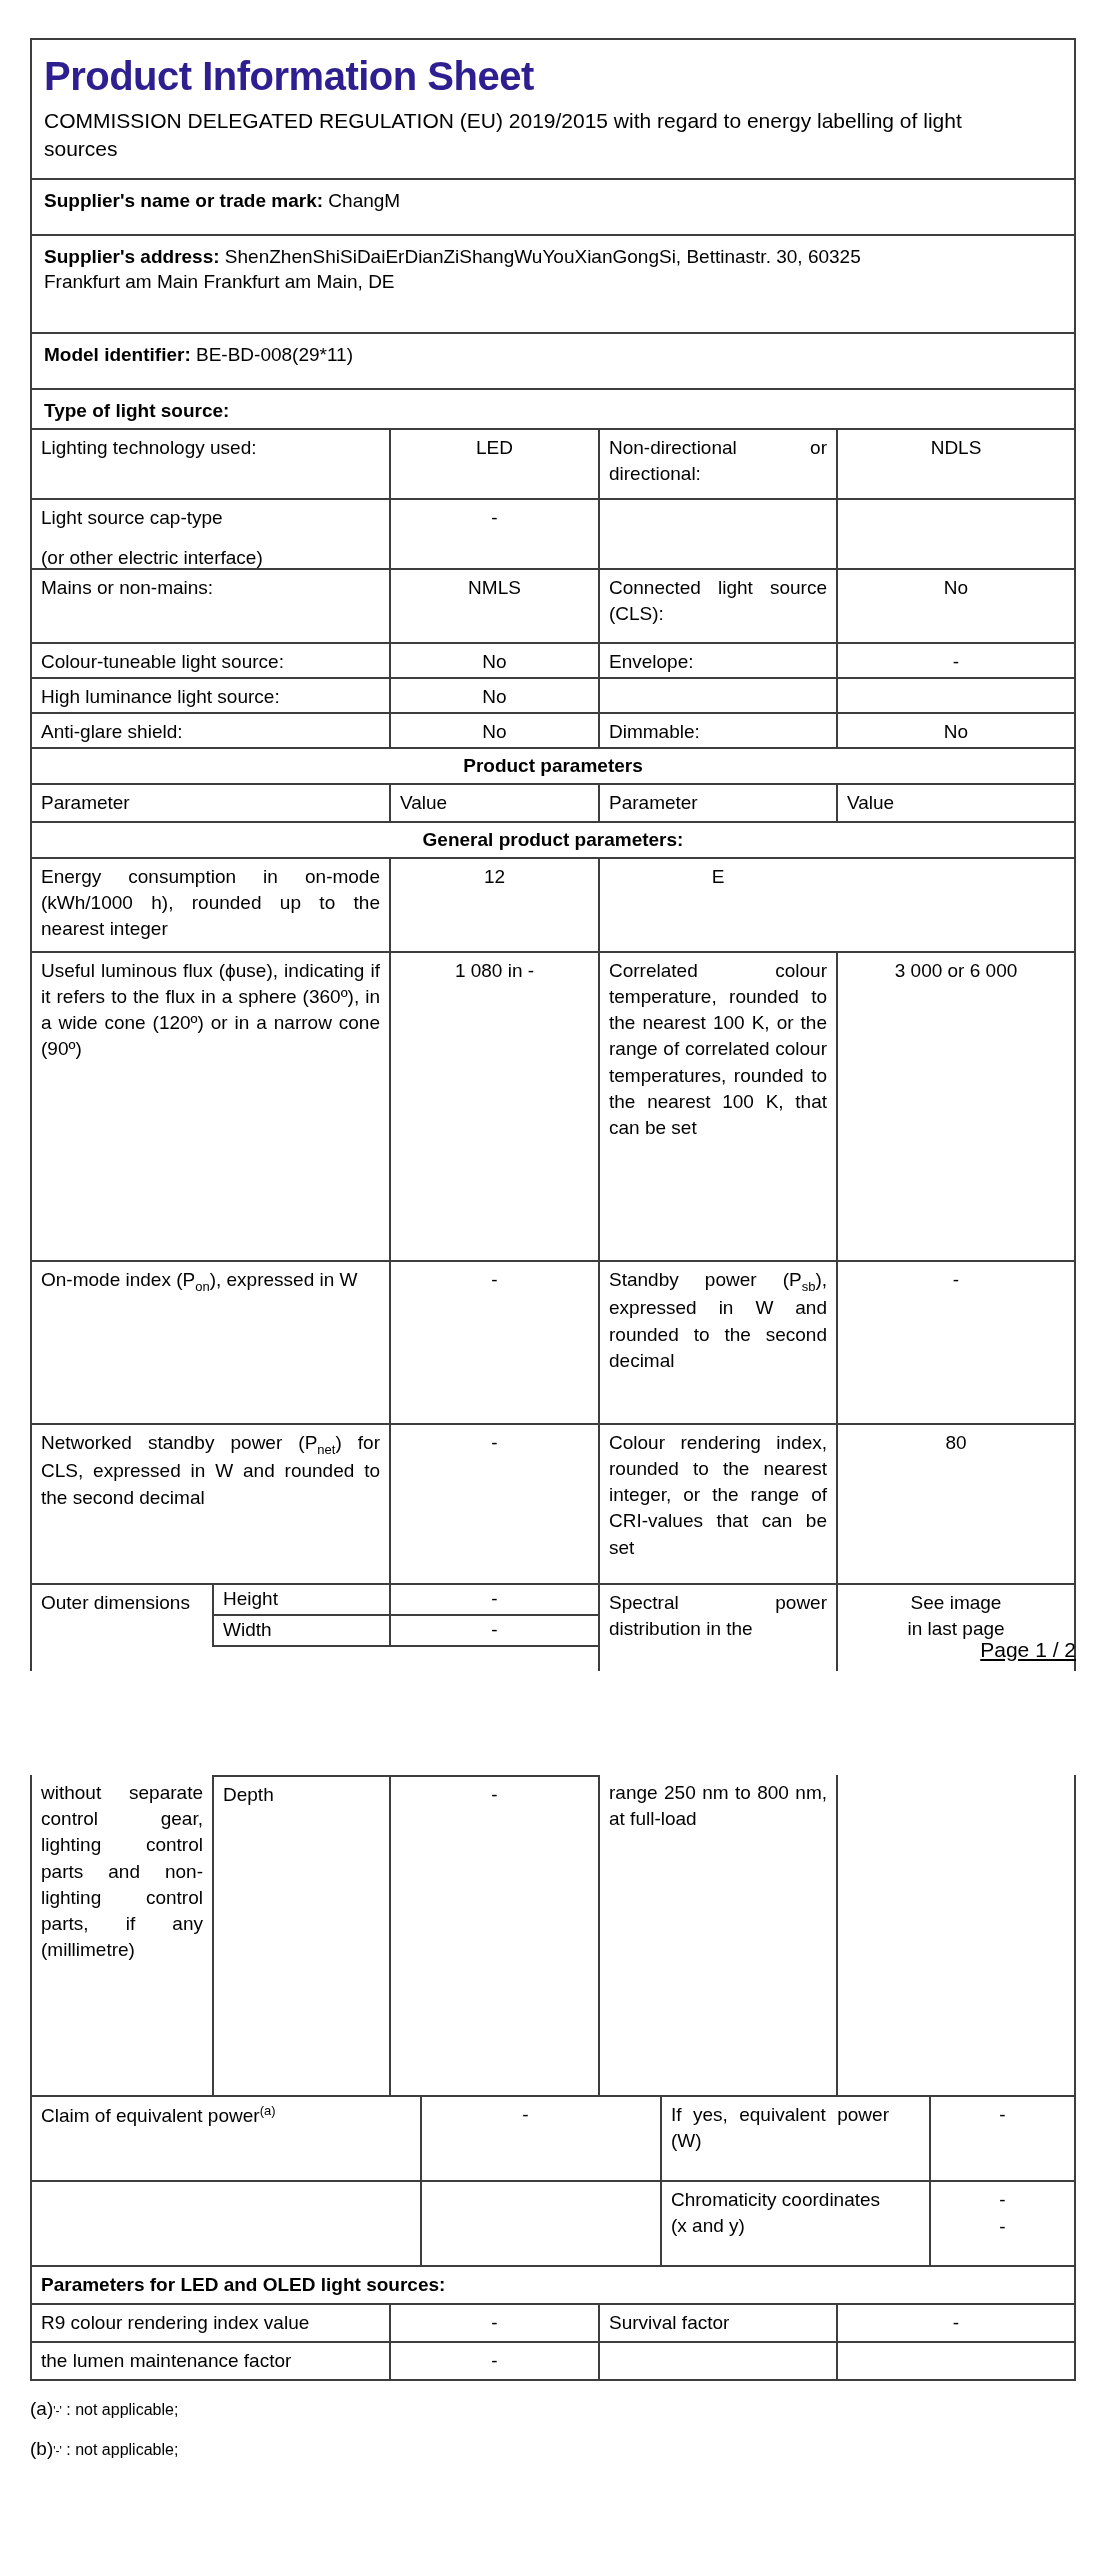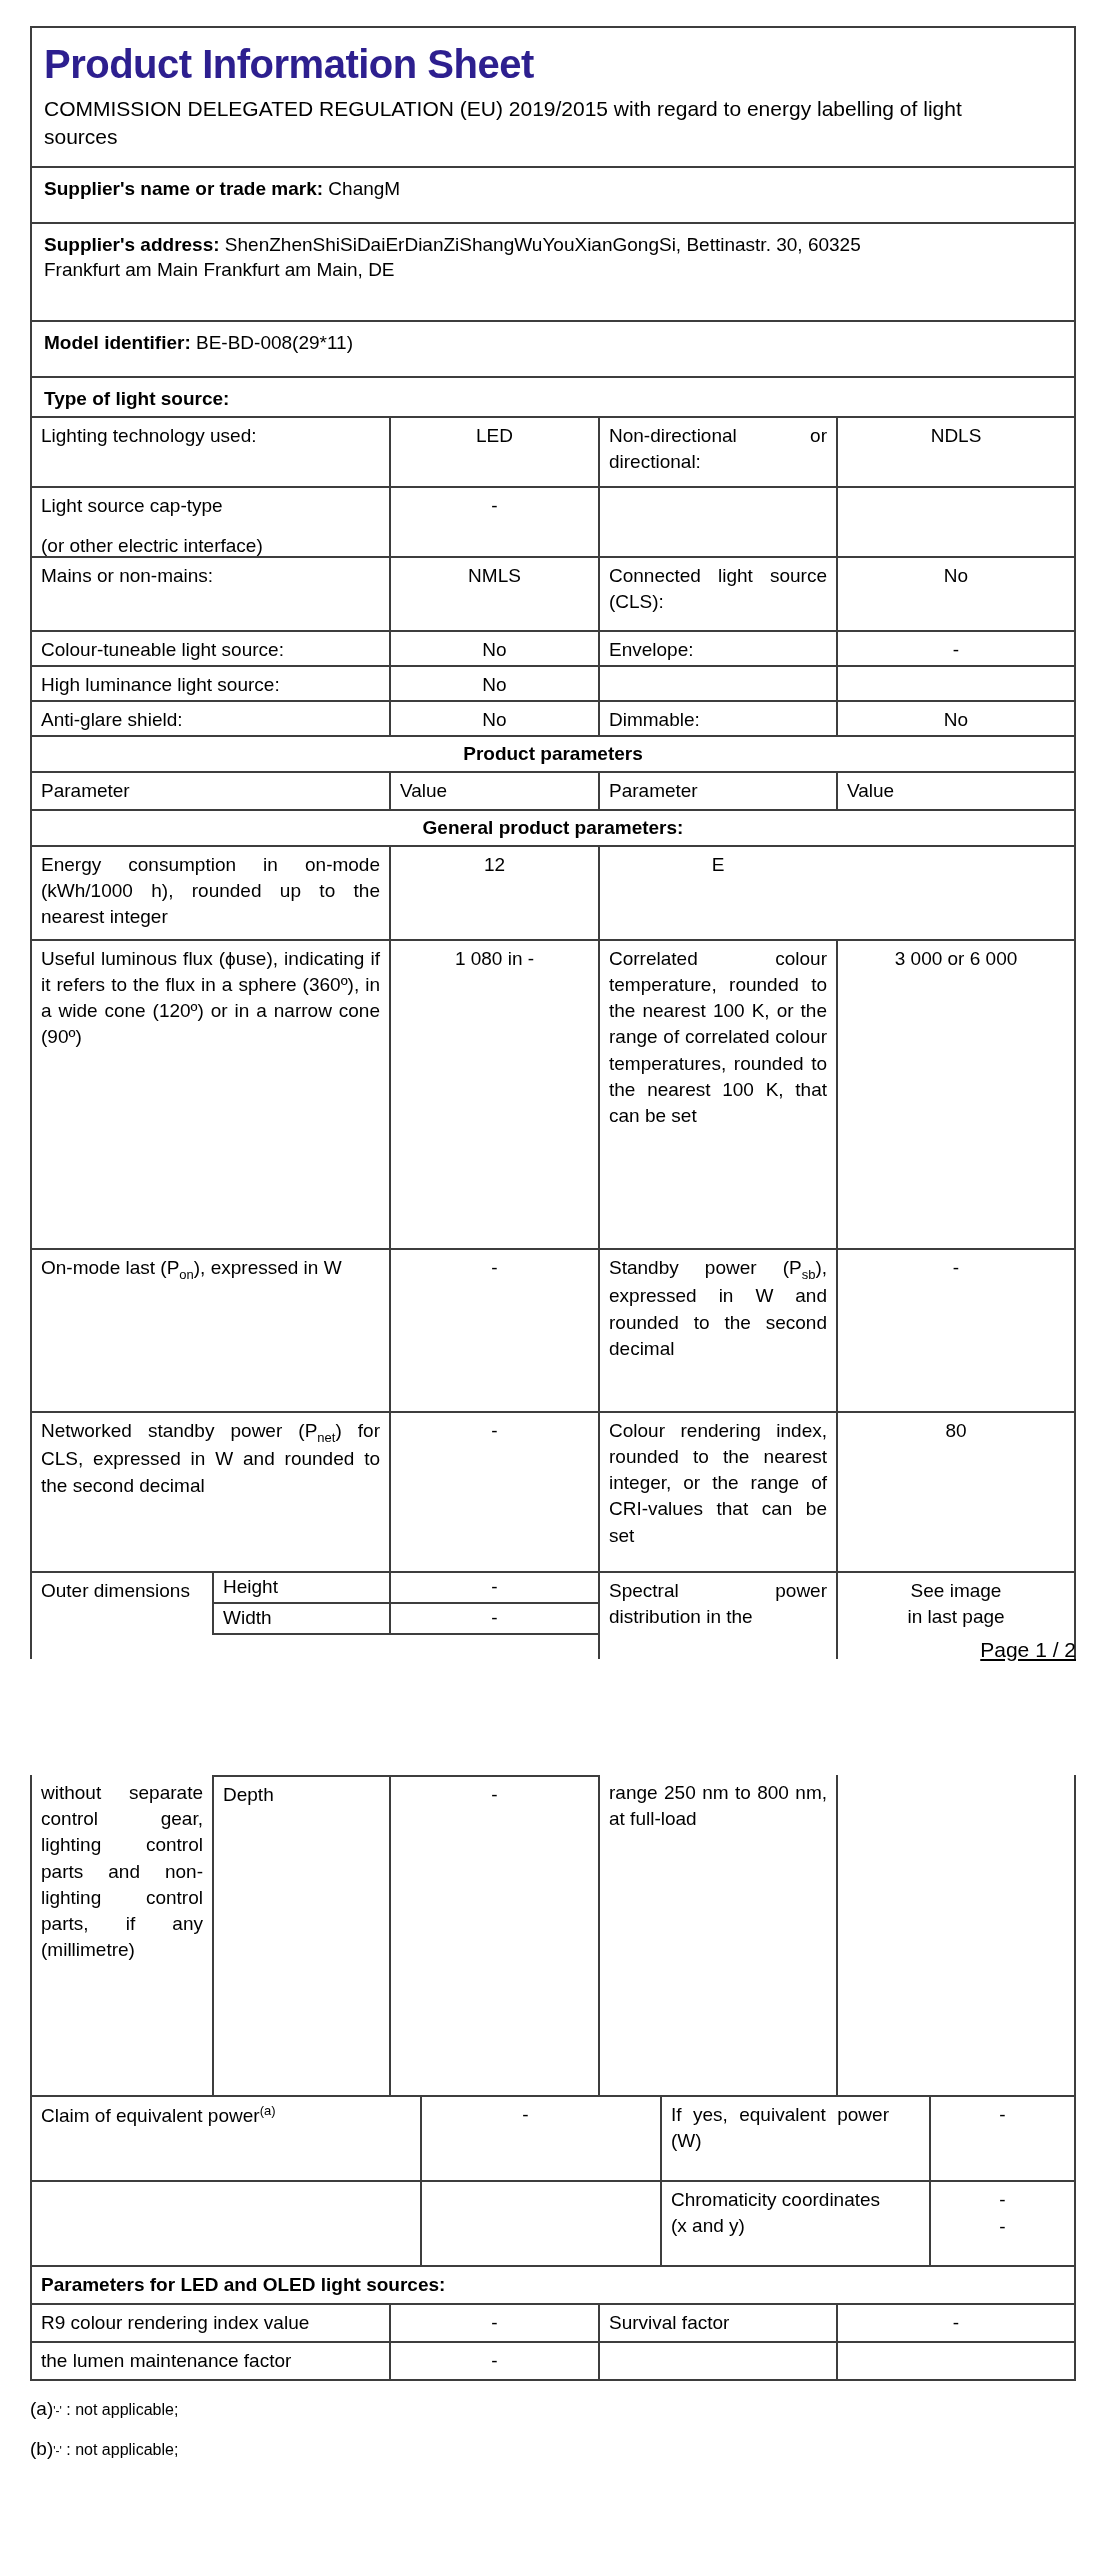--- a/index.html
+++ b/index.html
@@ -1,21 +1,21 @@
 <!DOCTYPE html>
 <html><head>
 <meta charset="utf-8">
 <style>
   html,body{margin:0;padding:0;background:#ffffff;}
   body{
     width:1105px;height:2560px;position:relative;
     font-family:"Liberation Sans",sans-serif;color:#000;
   }
   .sheet{position:absolute;left:30px;width:1046px;box-sizing:border-box;}
-  .pg1{top:26px;border:2px solid #3d3d3d;border-bottom:none;}
+  .pg1{top:38px;border:2px solid #3d3d3d;border-bottom:none;}
   .pg2{top:1775px;border:2px solid #3d3d3d;border-top:none;}
   .blk{box-sizing:border-box;padding:8px 12px;}
   .bt{border-top:2px solid #3d3d3d;}
   .title{
     font-size:40px;font-weight:bold;color:#2d1f8f;
     padding:14px 12px 6px 12px;letter-spacing:-0.5px;
   }
   .subtitle{font-size:21px;padding:2px 12px 14px 12px;max-width:940px;line-height:1.35;}
   .kv{font-size:19px;line-height:1.35;}
   .kv b{font-weight:bold;}
@@ -159,21 +159,21 @@
   </div>
 
   <div class="grid4 rh309">
     <div class="cell just">Useful luminous flux (ϕuse), indicating if it refers to the flux in a sphere (360º), in a wide cone (120º) or in a narrow cone (90º)</div>
     <div class="cell bl val">1 080 in -</div>
     <div class="cell bl just">Correlated colour temperature, rounded to the nearest 100 K, or the range of correlated colour temperatures, rounded to the nearest 100 K, that can be set</div>
     <div class="cell bl val">3 000 or 6 000</div>
   </div>
 
   <div class="grid4 rh163">
-    <div class="cell just"><span>On-mode last (P</span><sub class="s">on</sub><span>), expressed in W</span></div>
+    <div class="cell just"><span>On-mode index (P</span><sub class="s">on</sub><span>), expressed in W</span></div>
     <div class="cell bl val">-</div>
     <div class="cell bl just"><span>Standby power (P</span><sub class="s">sb</sub><span>), expressed in W and rounded to the second decimal</span></div>
     <div class="cell bl val">-</div>
   </div>
 
   <div class="grid4 rh160">
     <div class="cell just"><span>Networked standby power (P</span><sub class="s">net</sub><span>) for CLS, expressed in W and rounded to the second decimal</span></div>
     <div class="cell bl val">-</div>
     <div class="cell bl just">Colour rendering index, rounded to the nearest integer, or the range of CRI-values that can be set</div>
     <div class="cell bl val">80</div>

